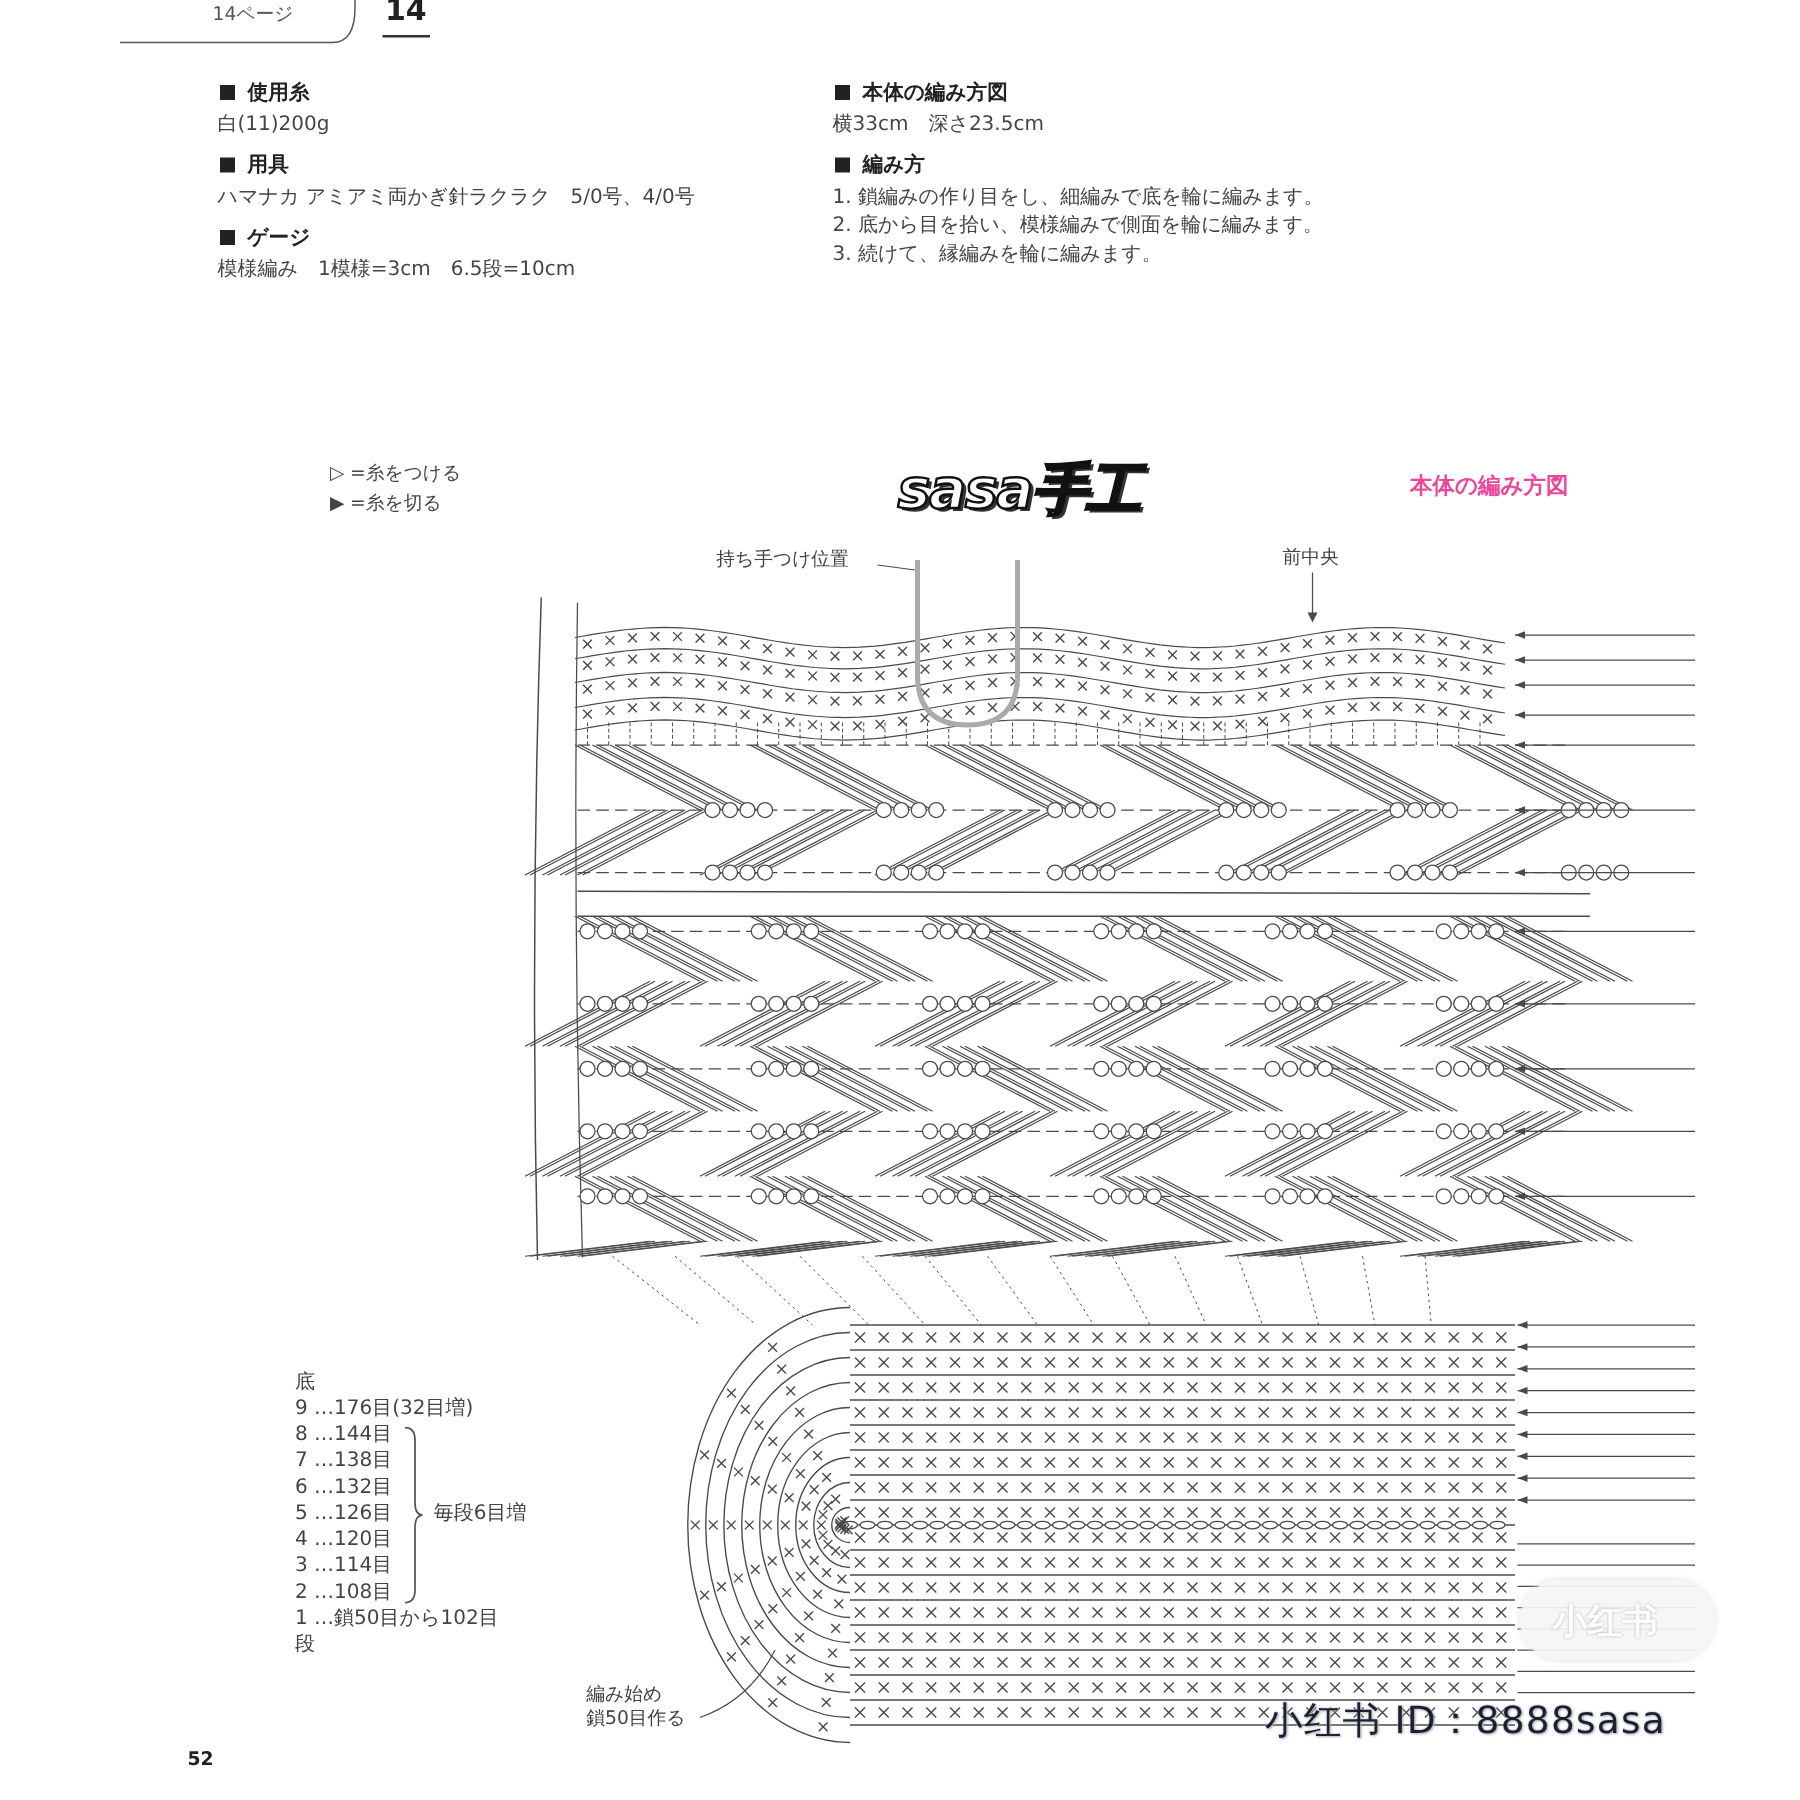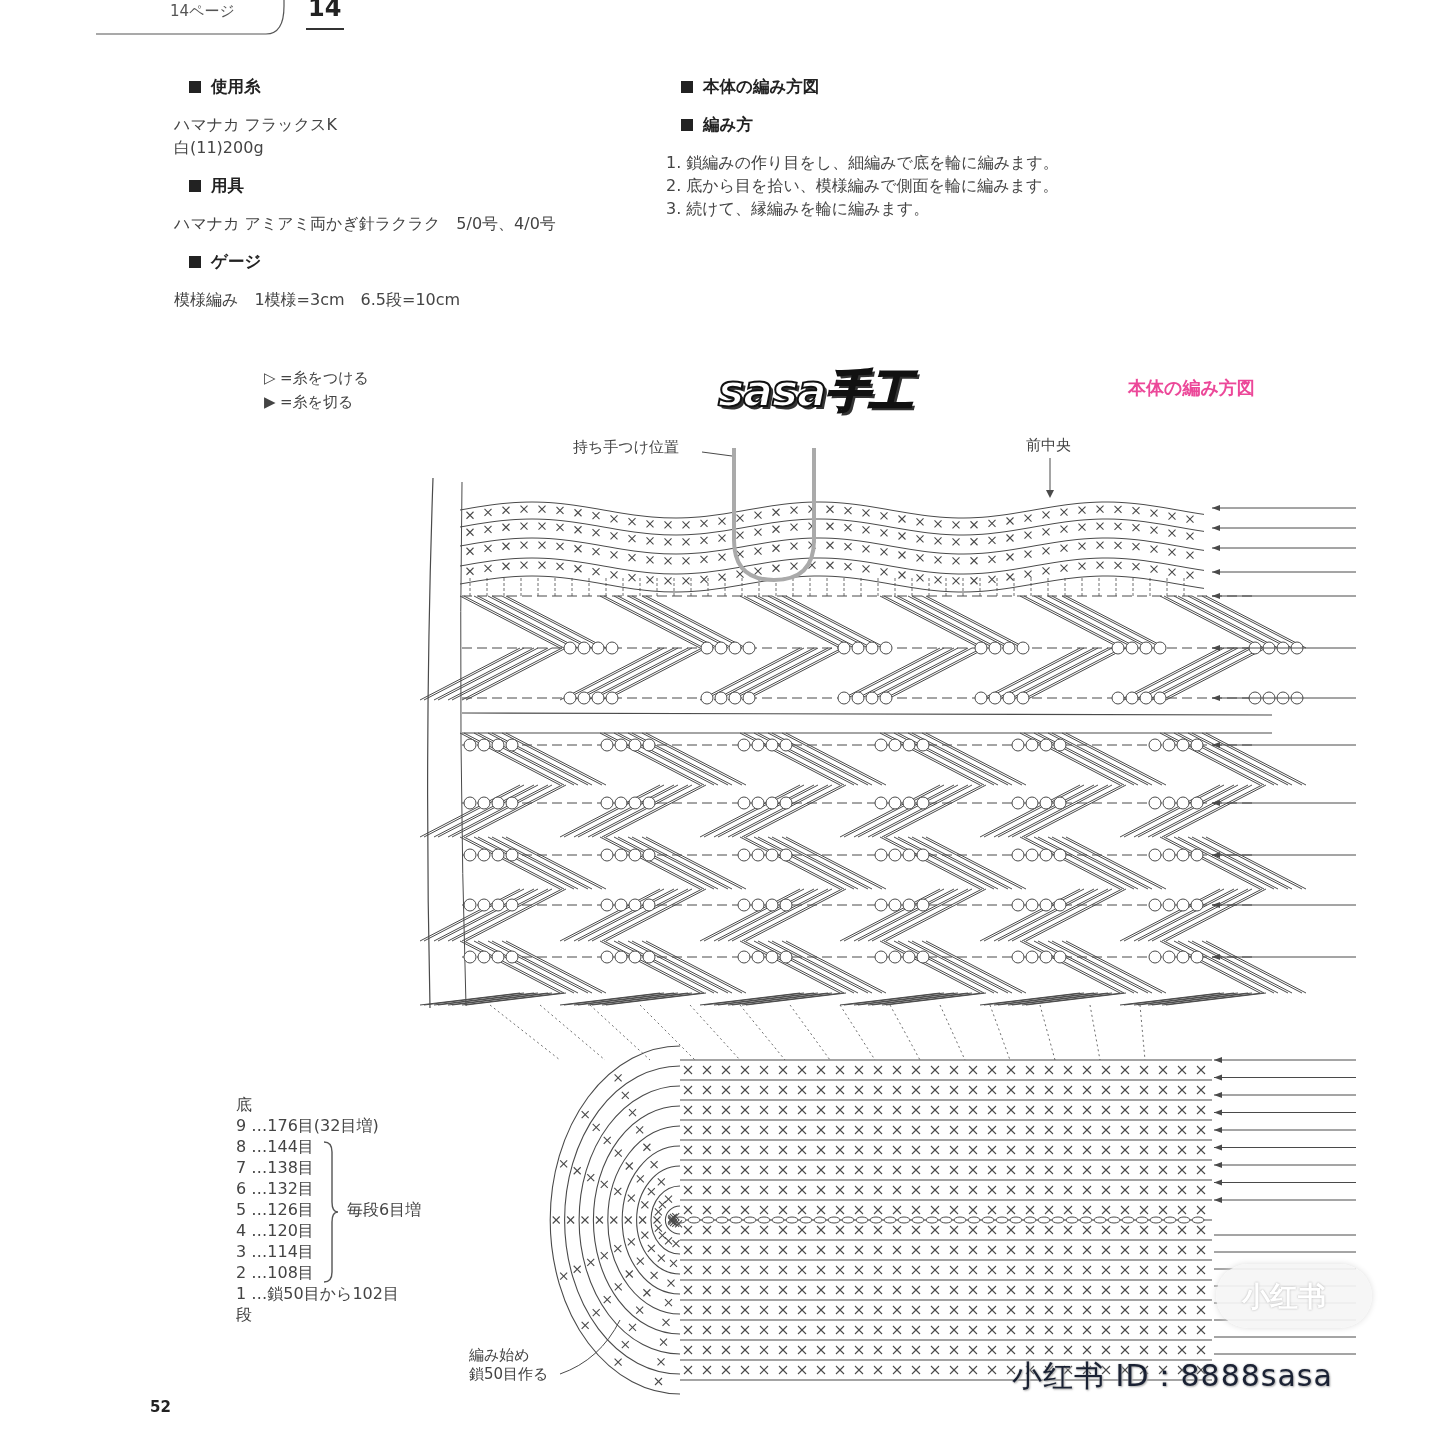--- a/index.html
+++ b/index.html
@@ -4,21 +4,21 @@
 <style>
   html, body { margin: 0; padding: 0; background: #ffffff; }
   body { width: 1440px; height: 1440px; position: relative; overflow: hidden;
          font-family: "DejaVu Sans", "Liberation Sans", sans-serif; color: #3a3a3a; }
   .abs { position: absolute; }
   .tab-label { left: 170px; top: 2px; font-size: 15px; color: #555; }
   .tab-curve { left: 96px; top: 0; }
   .pattern-no { left: 308px; top: -6px; font-size: 24px; font-weight: bold; color: #222; }
   .pattern-no-underline { left: 306px; top: 28px; width: 38px; height: 2px; background: #333; }
   .sec { font-size: 16px; line-height: 23px; }
-  .sec h3 { margin: 15px; font-size: 16.5px; font-weight: bold; color: #222; display: flex; align-items: center; }
+  .sec h3 { margin: 2px; font-size: 16.5px; font-weight: bold; color: #222; display: flex; align-items: center; }
   .sec h3 .sq { display: inline-block; width: 12px; height: 12px; background: #222; margin-right: 10px; }
   .sec p { margin: 0; color: #444; }
   .col-left { left: 174px; top: 60px; width: 440px; }
   .col-right { left: 666px; top: 60px; width: 640px; }
   .col-left .grp, .col-right .grp { margin-bottom: 10px; }
   .legend { left: 264px; top: 366px; font-size: 15px; line-height: 24px; color: #444; }
   .legend .row { display: flex; align-items: center; }
   .legend .sym { width: 16px; display: inline-block; }
   .chart-title { left: 1128px; top: 376px; font-size: 18px; font-weight: bold; color: #ec4899; }
   .watermark { left: 718px; top: 362px; font-size: 44px; font-style: italic; font-weight: bold;
@@ -46,21 +46,20 @@
 <div class="abs tab-label">14ページ</div>
 <div class="abs pattern-no">14</div>
 <div class="abs pattern-no-underline"></div>
 
 <div class="abs sec col-left">
   <div class="grp">
     <h3>
         <span class="sq"></span>
         <span>使用糸</span>
       </h3>
-    <p>ハマナカ フラックスK</p>
     <p>白(11)200g</p>
   </div>
   <div class="grp">
     <h3>
         <span class="sq"></span>
         <span>用具</span>
       </h3>
     <p>ハマナカ アミアミ両かぎ針ラクラク　5/0号、4/0号</p>
   </div>
   <div class="grp">
@@ -71,20 +70,21 @@
     <p>模様編み　1模様=3cm　6.5段=10cm</p>
   </div>
 </div>
 
 <div class="abs sec col-right">
   <div class="grp">
     <h3>
         <span class="sq"></span>
         <span>本体の編み方図</span>
       </h3>
+    <p>横33cm　深さ23.5cm</p>
   </div>
   <div class="grp">
     <h3>
         <span class="sq"></span>
         <span>編み方</span>
       </h3>
     <p>1. 鎖編みの作り目をし、細編みで底を輪に編みます。</p>
     <p>2. 底から目を拾い、模様編みで側面を輪に編みます。</p>
     <p>3. 続けて、縁編みを輪に編みます。</p>
   </div>

